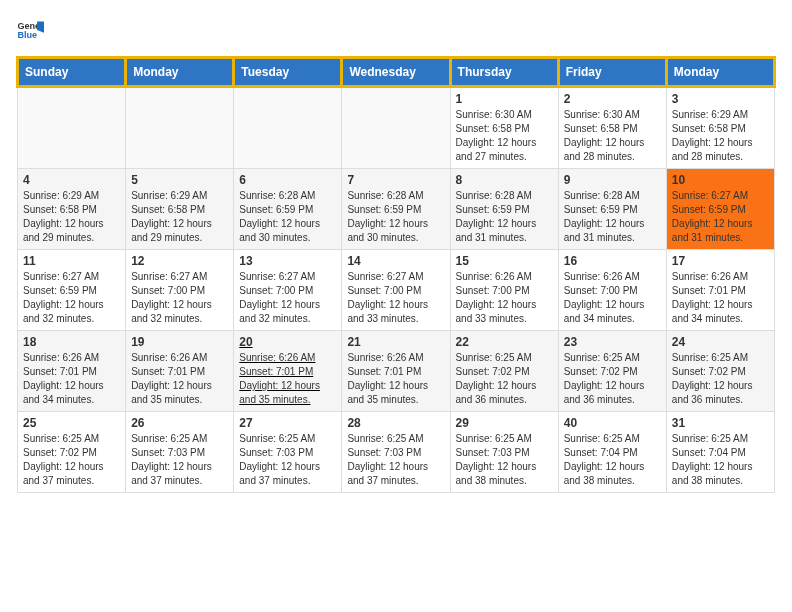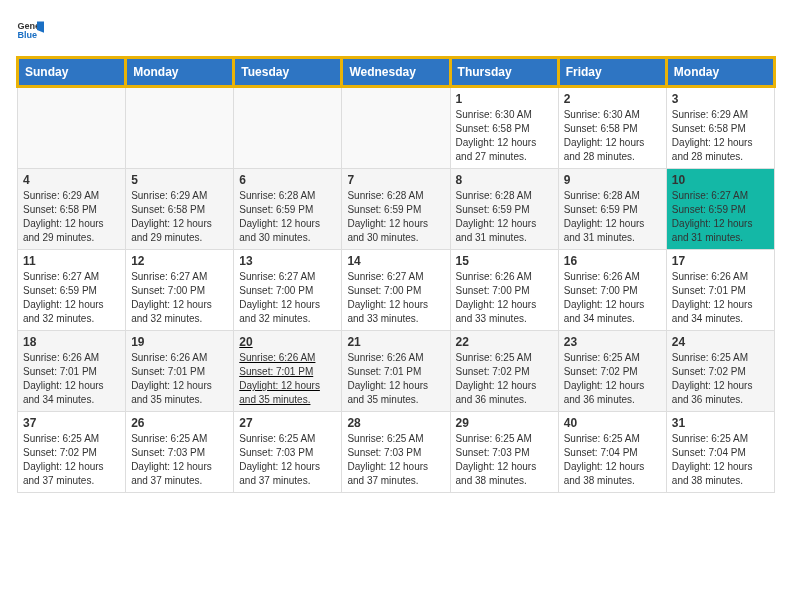--- a/index.html
+++ b/index.html
@@ -171,21 +171,21 @@
 Daylight: 12 hours
 and 31 minutes.</div>
         </td>
         <td style="background: rgb(245, 245, 245);">
           <div class="day-number">9</div>
           <div class="day-info" style="white-space: pre-line;">Sunrise: 6:28 AM
 Sunset: 6:59 PM
 Daylight: 12 hours
 and 31 minutes.</div>
         </td>
-        <td style="background: #14b8a6;">
+        <td style="background: #f97316;">
           <div class="day-number">10</div>
           <div class="day-info" style="white-space: pre-line;">Sunrise: 6:27 AM
 Sunset: 6:59 PM
 Daylight: 12 hours
 and 31 minutes.</div>
         </td>
       </tr>
       <tr style="background: #b91c1c;">
         <td>
           <div class="day-number">11</div>
@@ -283,21 +283,21 @@
         <td style="background: rgb(245, 245, 245); margin-left: 24px;">
           <div class="day-number">24</div>
           <div class="day-info" style="white-space: pre-line;">Sunrise: 6:25 AM
 Sunset: 7:02 PM
 Daylight: 12 hours
 and 36 minutes.</div>
         </td>
       </tr>
       <tr style="background: rgb(255, 255, 255);">
         <td>
-          <div class="day-number">37</div>
+          <div class="day-number">25</div>
           <div class="day-info" style="white-space: pre-line;">Sunrise: 6:25 AM
 Sunset: 7:02 PM
 Daylight: 12 hours
 and 37 minutes.</div>
         </td>
         <td>
           <div class="day-number">26</div>
           <div class="day-info" style="white-space: pre-line;">Sunrise: 6:25 AM
 Sunset: 7:03 PM
 Daylight: 12 hours

